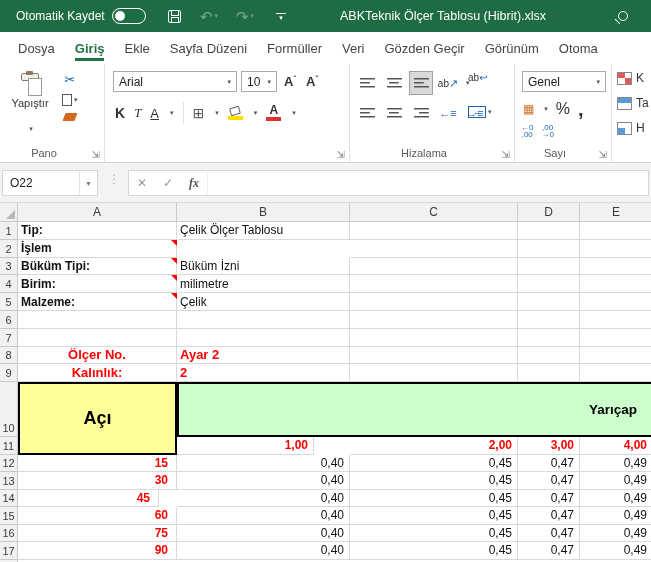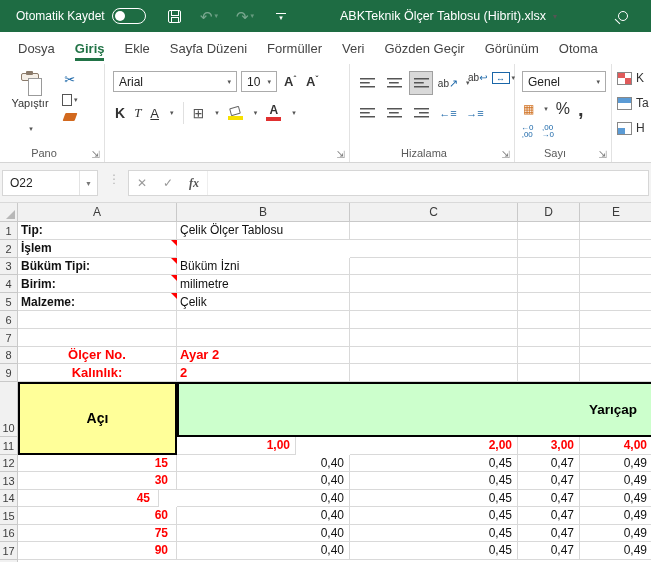--- a/index.html
+++ b/index.html
@@ -96,21 +96,21 @@
     linear-gradient(#555,#555) center top 0/100% 1.5px no-repeat,
     linear-gradient(#555,#555) center top 4px/65% 1.5px no-repeat,
     linear-gradient(#555,#555) center top 8px/100% 1.5px no-repeat;}
   .bars.right{background:
     linear-gradient(#555,#555) right 0 top 0/100% 1.5px no-repeat,
     linear-gradient(#555,#555) right 0 top 4px/65% 1.5px no-repeat,
     linear-gradient(#555,#555) right 0 top 8px/100% 1.5px no-repeat;}
   .indent{font-size:11px;color:#1a66a8;}
   .orient{font-size:10px;color:#333;}
   .orient .arr{color:#1a66a8;font-size:11px;}
-  .al-right-col{position:absolute;left:118px;top:8px;display:flex;flex-direction:row;gap:4px;align-items:flex-start;}
+  .al-right-col{position:absolute;left:118px;top:8px;display:flex;flex-direction:column;gap:23px;align-items:flex-start;}
   .wrapic{font-size:10px;color:#333;}
   .wrapic .arr{color:#1a66a8;}
   .mergeic{width:18px;height:12px;border:1px solid #1a66a8;display:flex;align-items:center;justify-content:center;font-size:9px;color:#1a66a8;}
 
   #g-num{left:515px;width:97px;}
   .genelbox{position:absolute;left:7px;top:7px;width:84px;}
   .numrow{position:absolute;left:8px;top:36px;display:flex;align-items:center;gap:8px;}
   .acct{font-size:12px;color:#d07020;}
   .pct{font-size:16px;color:#333;}
   .comma{font-size:20px;font-weight:bold;color:#333;line-height:10px;}
@@ -142,21 +142,21 @@
   .sh-rowh{align-items:flex-end;justify-content:center;font-size:11px;padding-bottom:2px;}
   .sh-corner:after{content:"";position:absolute;right:2px;bottom:2px;border-left:9px solid transparent;border-bottom:9px solid #b8b8b8;}
   .sh-cell{position:absolute;background:#fff;border-right:1px solid #d9d9d9;border-bottom:1px solid #d9d9d9;font-size:12px;color:#111;display:flex;align-items:center;overflow:hidden;}
   .ct-lbl{font-weight:bold;padding-left:3px;}
   .ct-val{padding-left:3px;}
   .ct-gauge{color:var(--red);font-weight:bold;font-size:13px;padding-left:3px;}
   .gc{justify-content:center;padding-left:0;}
   .ct-rad{color:var(--red);font-weight:bold;justify-content:flex-end;padding-right:5px;}
   .ct-angle{color:var(--red);font-weight:bold;justify-content:flex-end;padding-right:8px;}
   .ct-num{justify-content:flex-end;padding-right:5px;}
-  .m-angle{position:absolute;z-index:2;background:var(--yellow);border:2px solid #000;display:flex;align-items:center;justify-content:center;font-weight:bold;font-size:14px;color:#000;}
+  .m-angle{position:absolute;z-index:2;background:var(--yellow);border:2px solid #000;display:flex;align-items:center;justify-content:center;font-weight:bold;font-size:18px;color:#000;}
   .m-radius{position:absolute;z-index:2;background:var(--grn);border:2px solid #000;display:flex;align-items:center;justify-content:flex-end;padding-right:16px;font-weight:bold;font-size:13.5px;color:#000;}
   .comment-tri{position:absolute;z-index:3;width:0;height:0;border-top:6px solid var(--red);border-left:6px solid transparent;}
 </style>
 </head>
 <body>
 
 <div id="app">
 
   <div class="titlebar">
     <span class="tb-item tb-label">Otomatik Kaydet</span>
@@ -428,21 +428,21 @@
       <div class="sh-cell" style="left: 518px; top: 161.4px; width: 62px; height: 17.8px;"></div>
       <div class="sh-cell" style="left: 580px; top: 161.4px; width: 73px; height: 17.8px;"></div>
       <div class="sh-rowh" style="left: 0px; top: 179.2px; width: 18px; height: 55px;">10</div>
       <div class="sh-cell" style="left: 18px; top: 179.2px; width: 159px; height: 55px;"></div>
       <div class="sh-cell" style="left: 177px; top: 179.2px; width: 173px; height: 55px;"></div>
       <div class="sh-cell" style="left: 350px; top: 179.2px; width: 168px; height: 55px;"></div>
       <div class="sh-cell" style="left: 518px; top: 179.2px; width: 62px; height: 55px;"></div>
       <div class="sh-cell" style="left: 580px; top: 179.2px; width: 73px; height: 55px;"></div>
       <div class="sh-rowh" style="left: 0px; top: 234.2px; width: 18px; height: 17.5px;">11</div>
       <div class="sh-cell" style="left: 18px; top: 234.2px; width: 159px; height: 17.5px;"></div>
-      <div class="sh-cell ct-rad" style="left: 159px; top: 234.2px; width: 137px; height: 17.5px;">1,00</div>
+      <div class="sh-cell ct-rad" style="left: 177px; top: 234.2px; width: 137px; height: 17.5px;">1,00</div>
       <div class="sh-cell ct-rad" style="left: 350px; top: 234.2px; width: 168px; height: 17.5px;">2,00</div>
       <div class="sh-cell ct-rad" style="left: 518px; top: 234.2px; width: 62px; height: 17.5px;">3,00</div>
       <div class="sh-cell ct-rad" style="left: 580px; top: 234.2px; width: 73px; height: 17.5px;">4,00</div>
       <div class="sh-rowh" style="left: 0px; top: 251.7px; width: 18px; height: 17.5px;">12</div>
       <div class="sh-cell ct-angle" style="left: 18px; top: 251.7px; width: 159px; height: 17.5px;">15</div>
       <div class="sh-cell ct-num" style="left: 177px; top: 251.7px; width: 173px; height: 17.5px;">0,40</div>
       <div class="sh-cell ct-num" style="left: 350px; top: 251.7px; width: 168px; height: 17.5px;">0,45</div>
       <div class="sh-cell ct-num" style="left: 518px; top: 251.7px; width: 62px; height: 17.5px;">0,47</div>
       <div class="sh-cell ct-num" style="left: 580px; top: 251.7px; width: 73px; height: 17.5px;">0,49</div>
       <div class="sh-rowh" style="left: 0px; top: 269.2px; width: 18px; height: 17.5px;">13</div>

